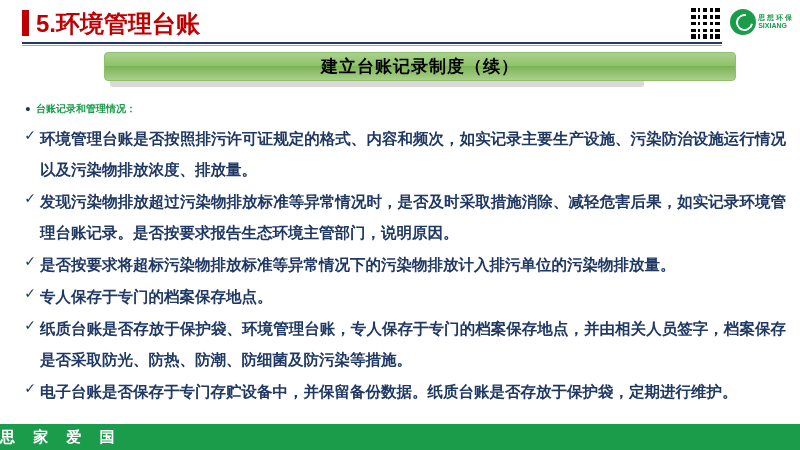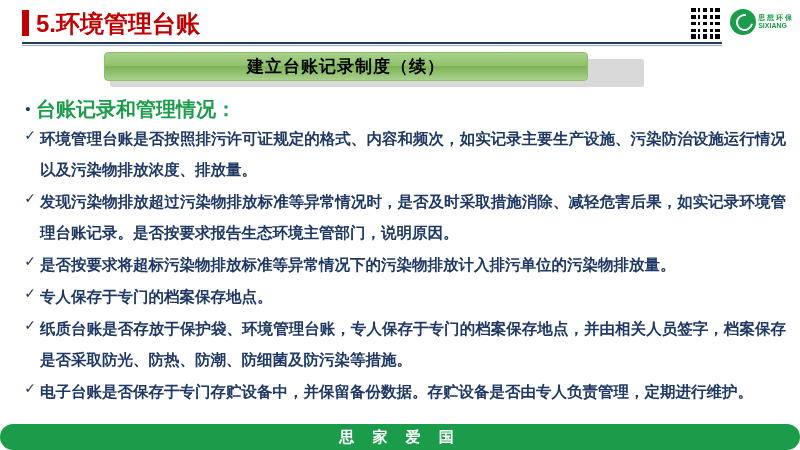--- a/index.html
+++ b/index.html
@@ -120,21 +120,21 @@
     top: 7px;
     width: 534px;
     height: 28px;
     background: #d9d9d9;
     border-radius: 3px;
   }
   .banner {
     position: absolute;
     left: 0;
     top: 0;
-    width: 484px;
+    width: 632px;
     height: 29px;
     border-radius: 4px;
     background: linear-gradient(180deg,#a9d18e 0%, #8ec269 48%, #7db357 50%, #a9d18e 100%);
     border: 1px solid #8cc06a;
     display: flex;
     align-items: center;
     justify-content: center;
     box-sizing: border-box;
   }
   .banner-text {
@@ -160,21 +160,21 @@
     color: #1f3864;
     font-size: 15px;
     line-height: 22px;
     width: 16px;
     flex: 0 0 16px;
     text-align: center;
   }
   .lead-text {
     color: #1a9c4a;
     font-weight: bold;
-    font-size: 20px;
+    font-size: 10px;
     line-height: 22px;
   }
   .item {
     display: flex;
     align-items: flex-start;
     margin-bottom: 1px;
   }
   .check {
     color: #1f3864;
     font-size: 14px;
@@ -196,23 +196,21 @@
   
   .footer {
     position: absolute;
     left: 0;
     bottom: 0;
     width: 800px;
     height: 26px;
     background: #1a9c4a;
     display: flex;
     align-items: center;
-    justify-content: center;
     gap: 64px;
-    border-radius: 13px;
   }
   .footer-text {
     color: #ffffff;
     font-size: 15px;
     font-weight: bold;
     letter-spacing: 7px;
   }
 </style>
 </head>
 <body>
@@ -269,20 +267,20 @@
     <span class="item-text">专人保存于专门的档案保存地点。</span>
   </div>
 
   <div class="item">
     <span class="check">✓</span>
     <span class="item-text">纸质台账是否存放于保护袋、环境管理台账，专人保存于专门的档案保存地点，并由相关人员签字，档案保存是否采取防光、防热、防潮、防细菌及防污染等措施。</span>
   </div>
 
   <div class="item">
     <span class="check">✓</span>
-    <span class="item-text">电子台账是否保存于专门存贮设备中，并保留备份数据。存贮设备是否由专人负责管理，定期进行维护。</span>
+    <span class="item-text">电子台账是否保存于专门存贮设备中，并保留备份数据。纸质台账是否存放于保护袋，定期进行维护。</span>
   </div>
 
 </div>
 
 <div class="footer">
   <span class="footer-text">思 家 爱 国</span>
 </div>
 
 </body></html>

